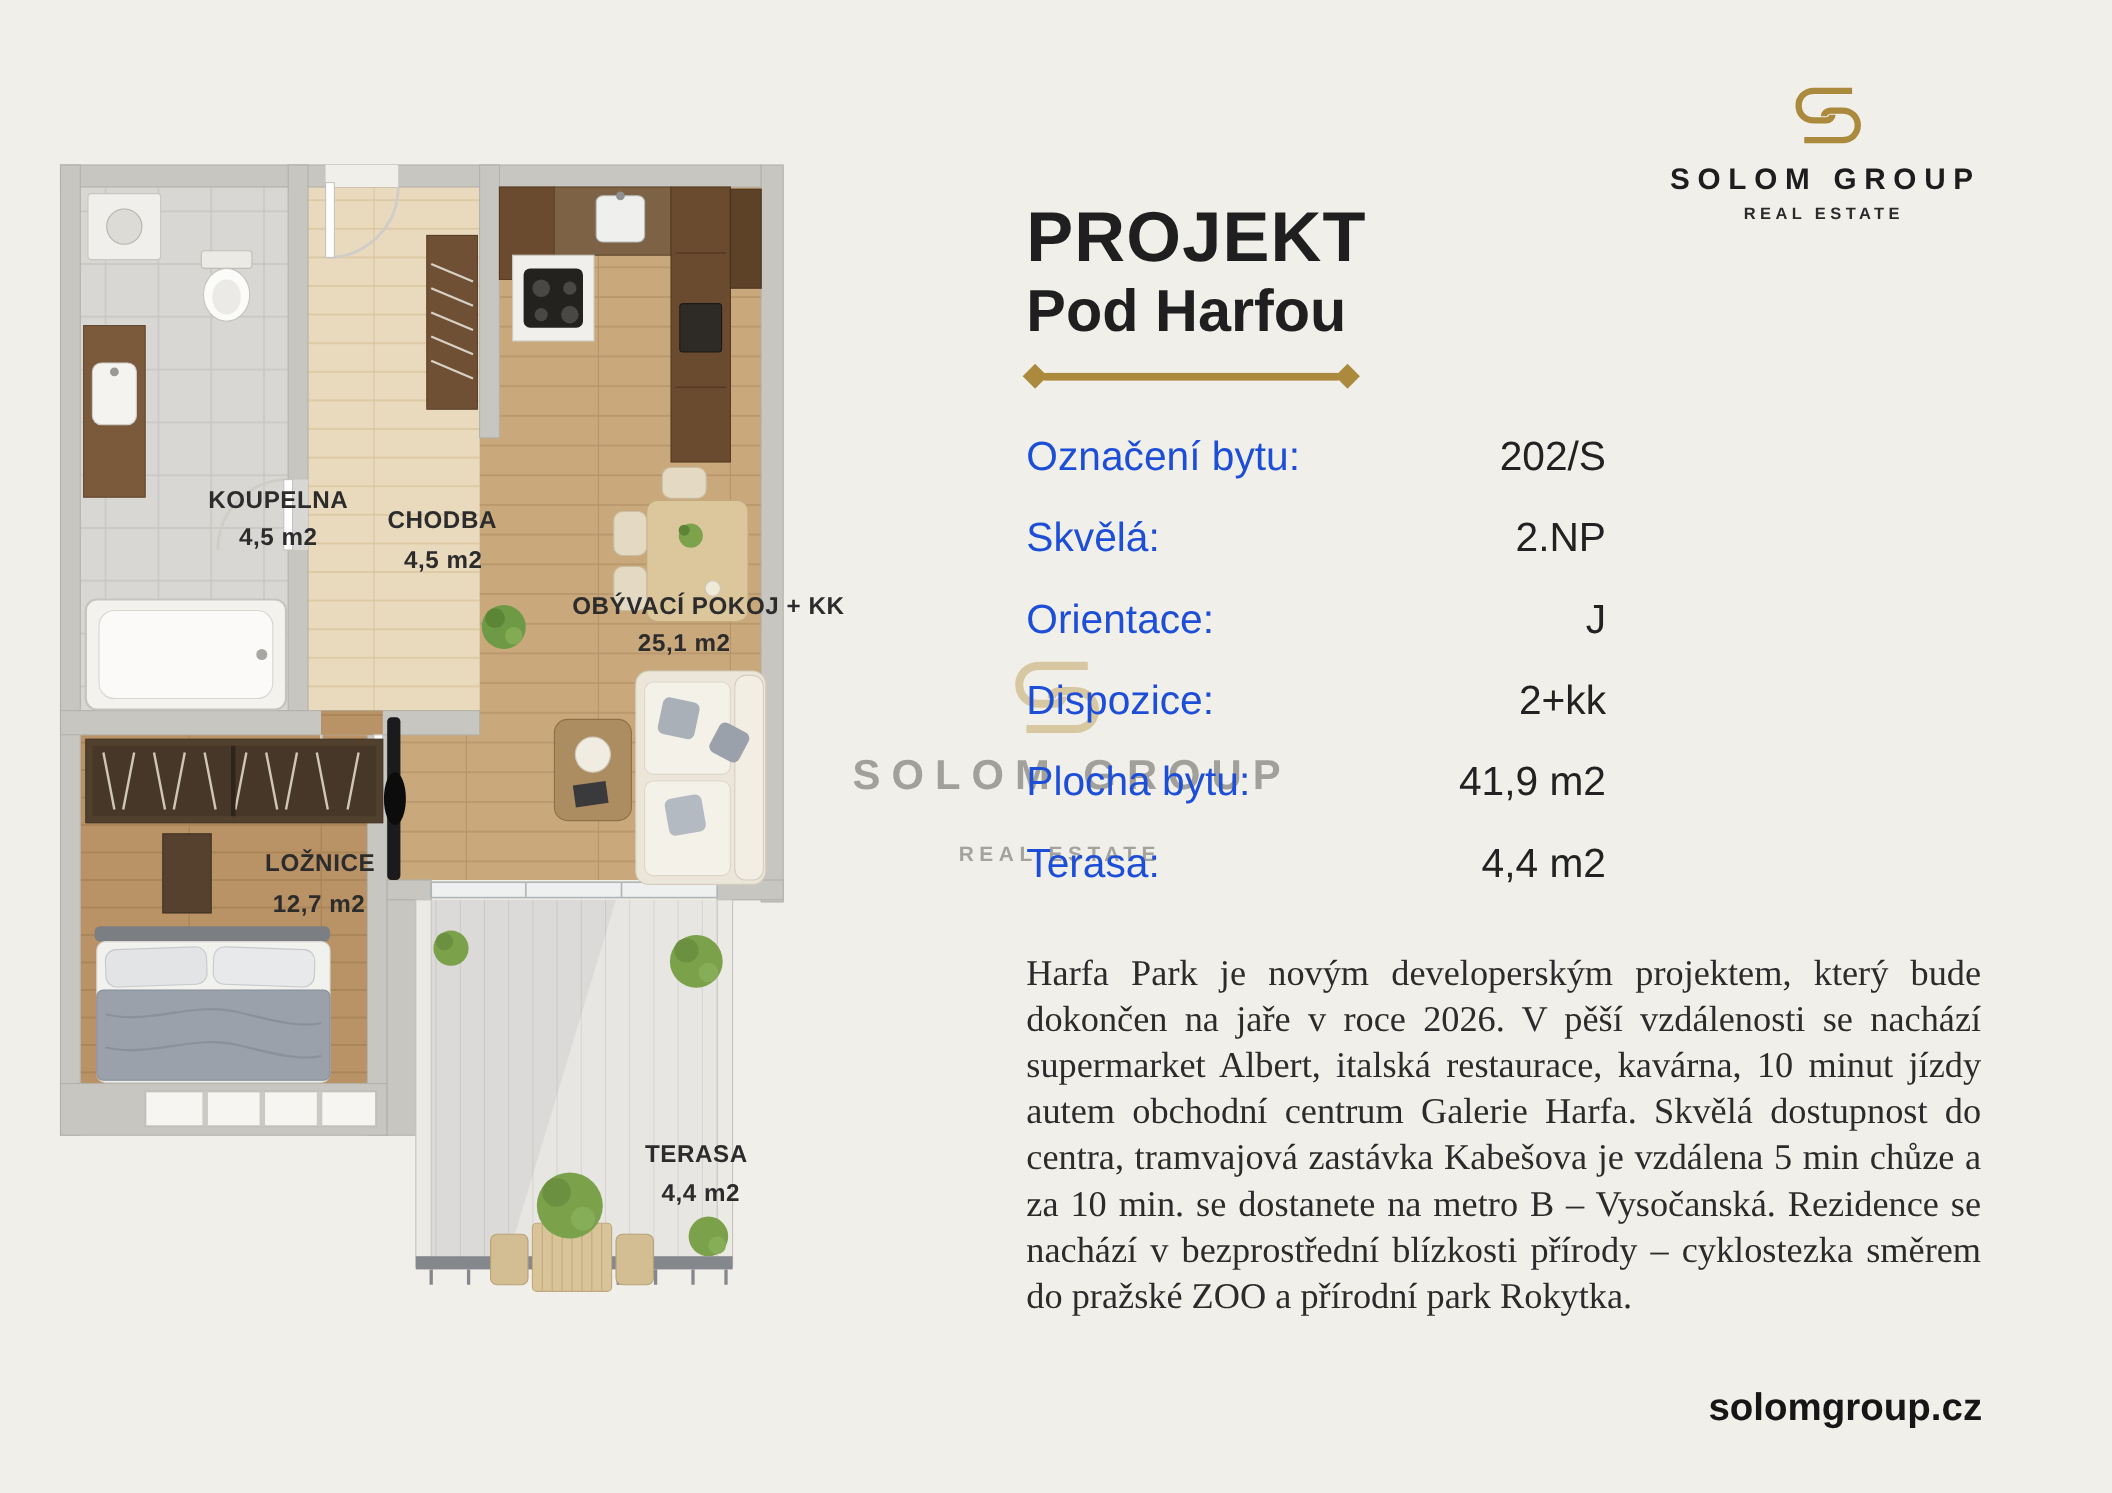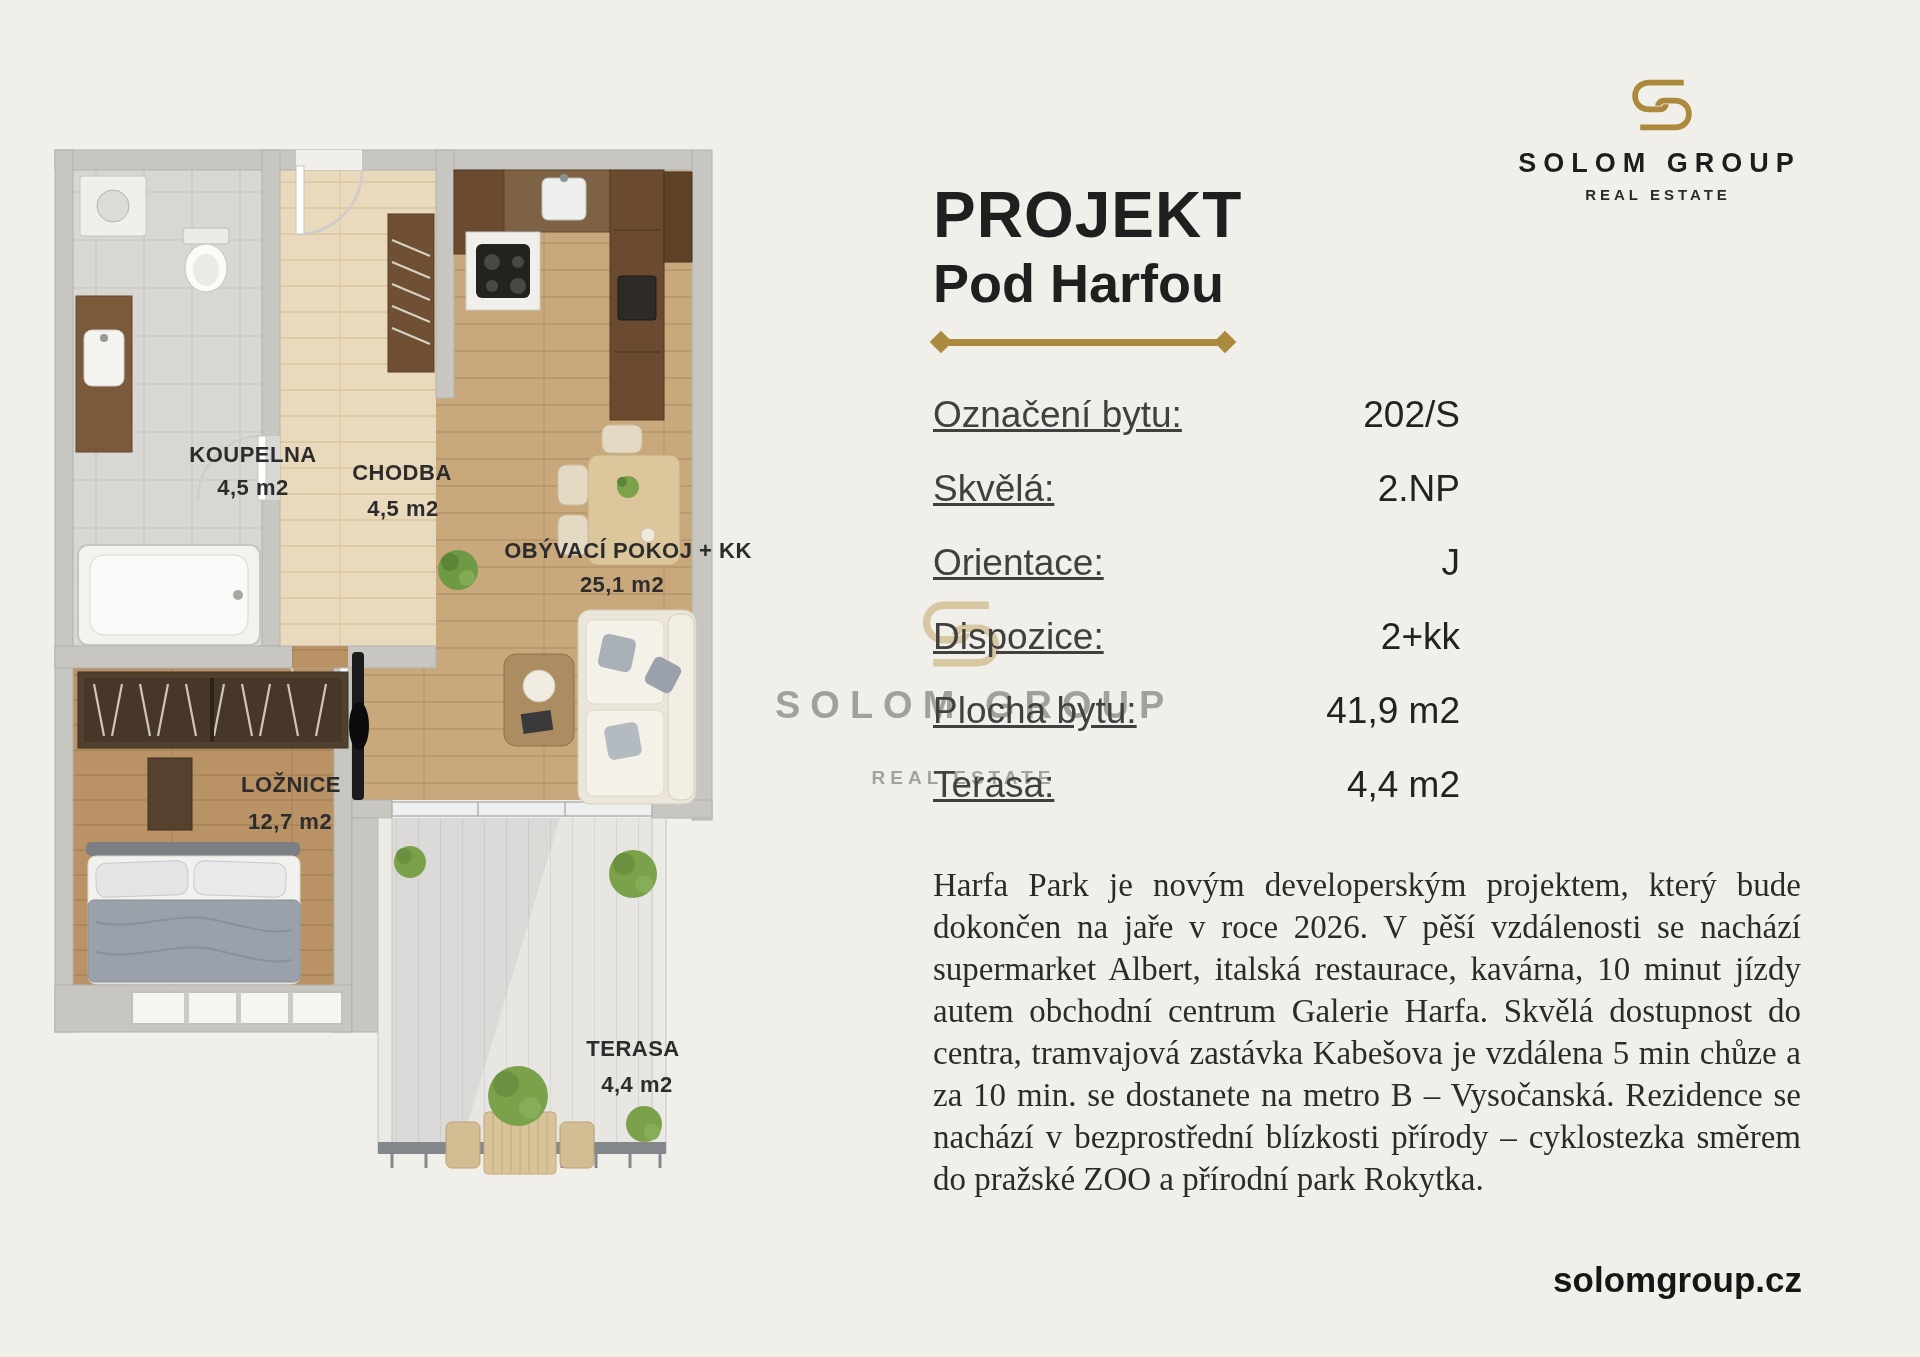--- a/index.html
+++ b/index.html
@@ -8,21 +8,21 @@
   .abs{position:absolute;}
 
   
   .title1{left:933px;top:178px;font-size:64px;font-weight:700;letter-spacing:1px;}
   .title2{left:933px;top:252px;font-size:54px;font-weight:700;}
   .divider{left:933px;top:333px;width:300px;height:18px;display:flex;align-items:center;}
   .divider .line{flex:1;height:7px;background:#ab8a3e;}
   .diamond{width:16px;height:16px;background:#ab8a3e;transform:rotate(45deg);flex:0 0 auto;}
   .spec{left:933px;top:378px;width:527px;}
   .spec .row{height:74px;display:flex;justify-content:space-between;align-items:center;font-size:37px;}
-  .spec .lab{color:#404040;text-decoration:underline;}
+  .spec .lab{color:#1d4ed8;}
   .spec .val{color:#222;}
   .para{left:933px;top:864px;width:868px;font-size:33px;line-height:42px;text-align:justify;color:#2b2b2b;font-family:Liberation Serif, serif;}
   .website{left:1400px;top:1224px;width:402px;text-align:right;font-size:35px;font-weight:700;color:#161616;margin-top:36px;}
 
   
   .logo-glyph{left:1630px;top:74px;width:64px;height:62px;}
   .logo-name{left:1500px;top:148px;width:312px;text-align:center;font-size:27px;font-weight:700;
              letter-spacing:7px;text-indent:7px;color:#1d1d1d;white-space:nowrap;}
   .logo-tag{left:1500px;top:186px;width:312px;text-align:center;font-size:15px;font-weight:700;
             letter-spacing:4px;text-indent:4px;color:#2b2b2b;}
@@ -211,21 +211,21 @@
         <circle cx="644" cy="1124" r="18" fill="#7ba14b"></circle>
           <circle cx="652" cy="1132" r="8" fill="#86ad57"></circle>
       </g>
     </g>
   </svg>
 
   <div class="room abs" style="left:253px;top:455px">KOUPELNA</div>
   <div class="room abs" style="left:253px;top:488px">4,5 m2</div>
   <div class="room abs" style="left:402px;top:473px">CHODBA</div>
   <div class="room abs" style="left:403px;top:509px">4,5 m2</div>
-  <div class="room abs" style="left:628px;top:551px">OBÝVACÍ POKOJ + KK</div>
+  <div class="room abs" style="left:644px;top:551px">OBÝVACÍ POKOJ + KK</div>
   <div class="room abs" style="left:622px;top:585px">25,1 m2</div>
   <div class="room abs" style="left:291px;top:785px">LOŽNICE</div>
   <div class="room abs" style="left:290px;top:822px">12,7 m2</div>
   <div class="room abs" style="left:633px;top:1049px">TERASA</div>
   <div class="room abs" style="left:637px;top:1085px">4,4 m2</div>
 
   <svg class="abs wm-glyph" viewBox="0 0 100 90">
     <path d="M84 10 H30 C17 10 8 19 8 31 C8 43 17 52 30 52 H47 C52 52 56 48 56 44" fill="none" stroke="#b89a4e" stroke-width="9"></path>
     <path d="M16 80 H70 C83 80 92 71 92 59 C92 47 83 38 70 38 H53 C48 38 44 42 44 46" fill="none" stroke="#b89a4e" stroke-width="9"></path>
   </svg>

